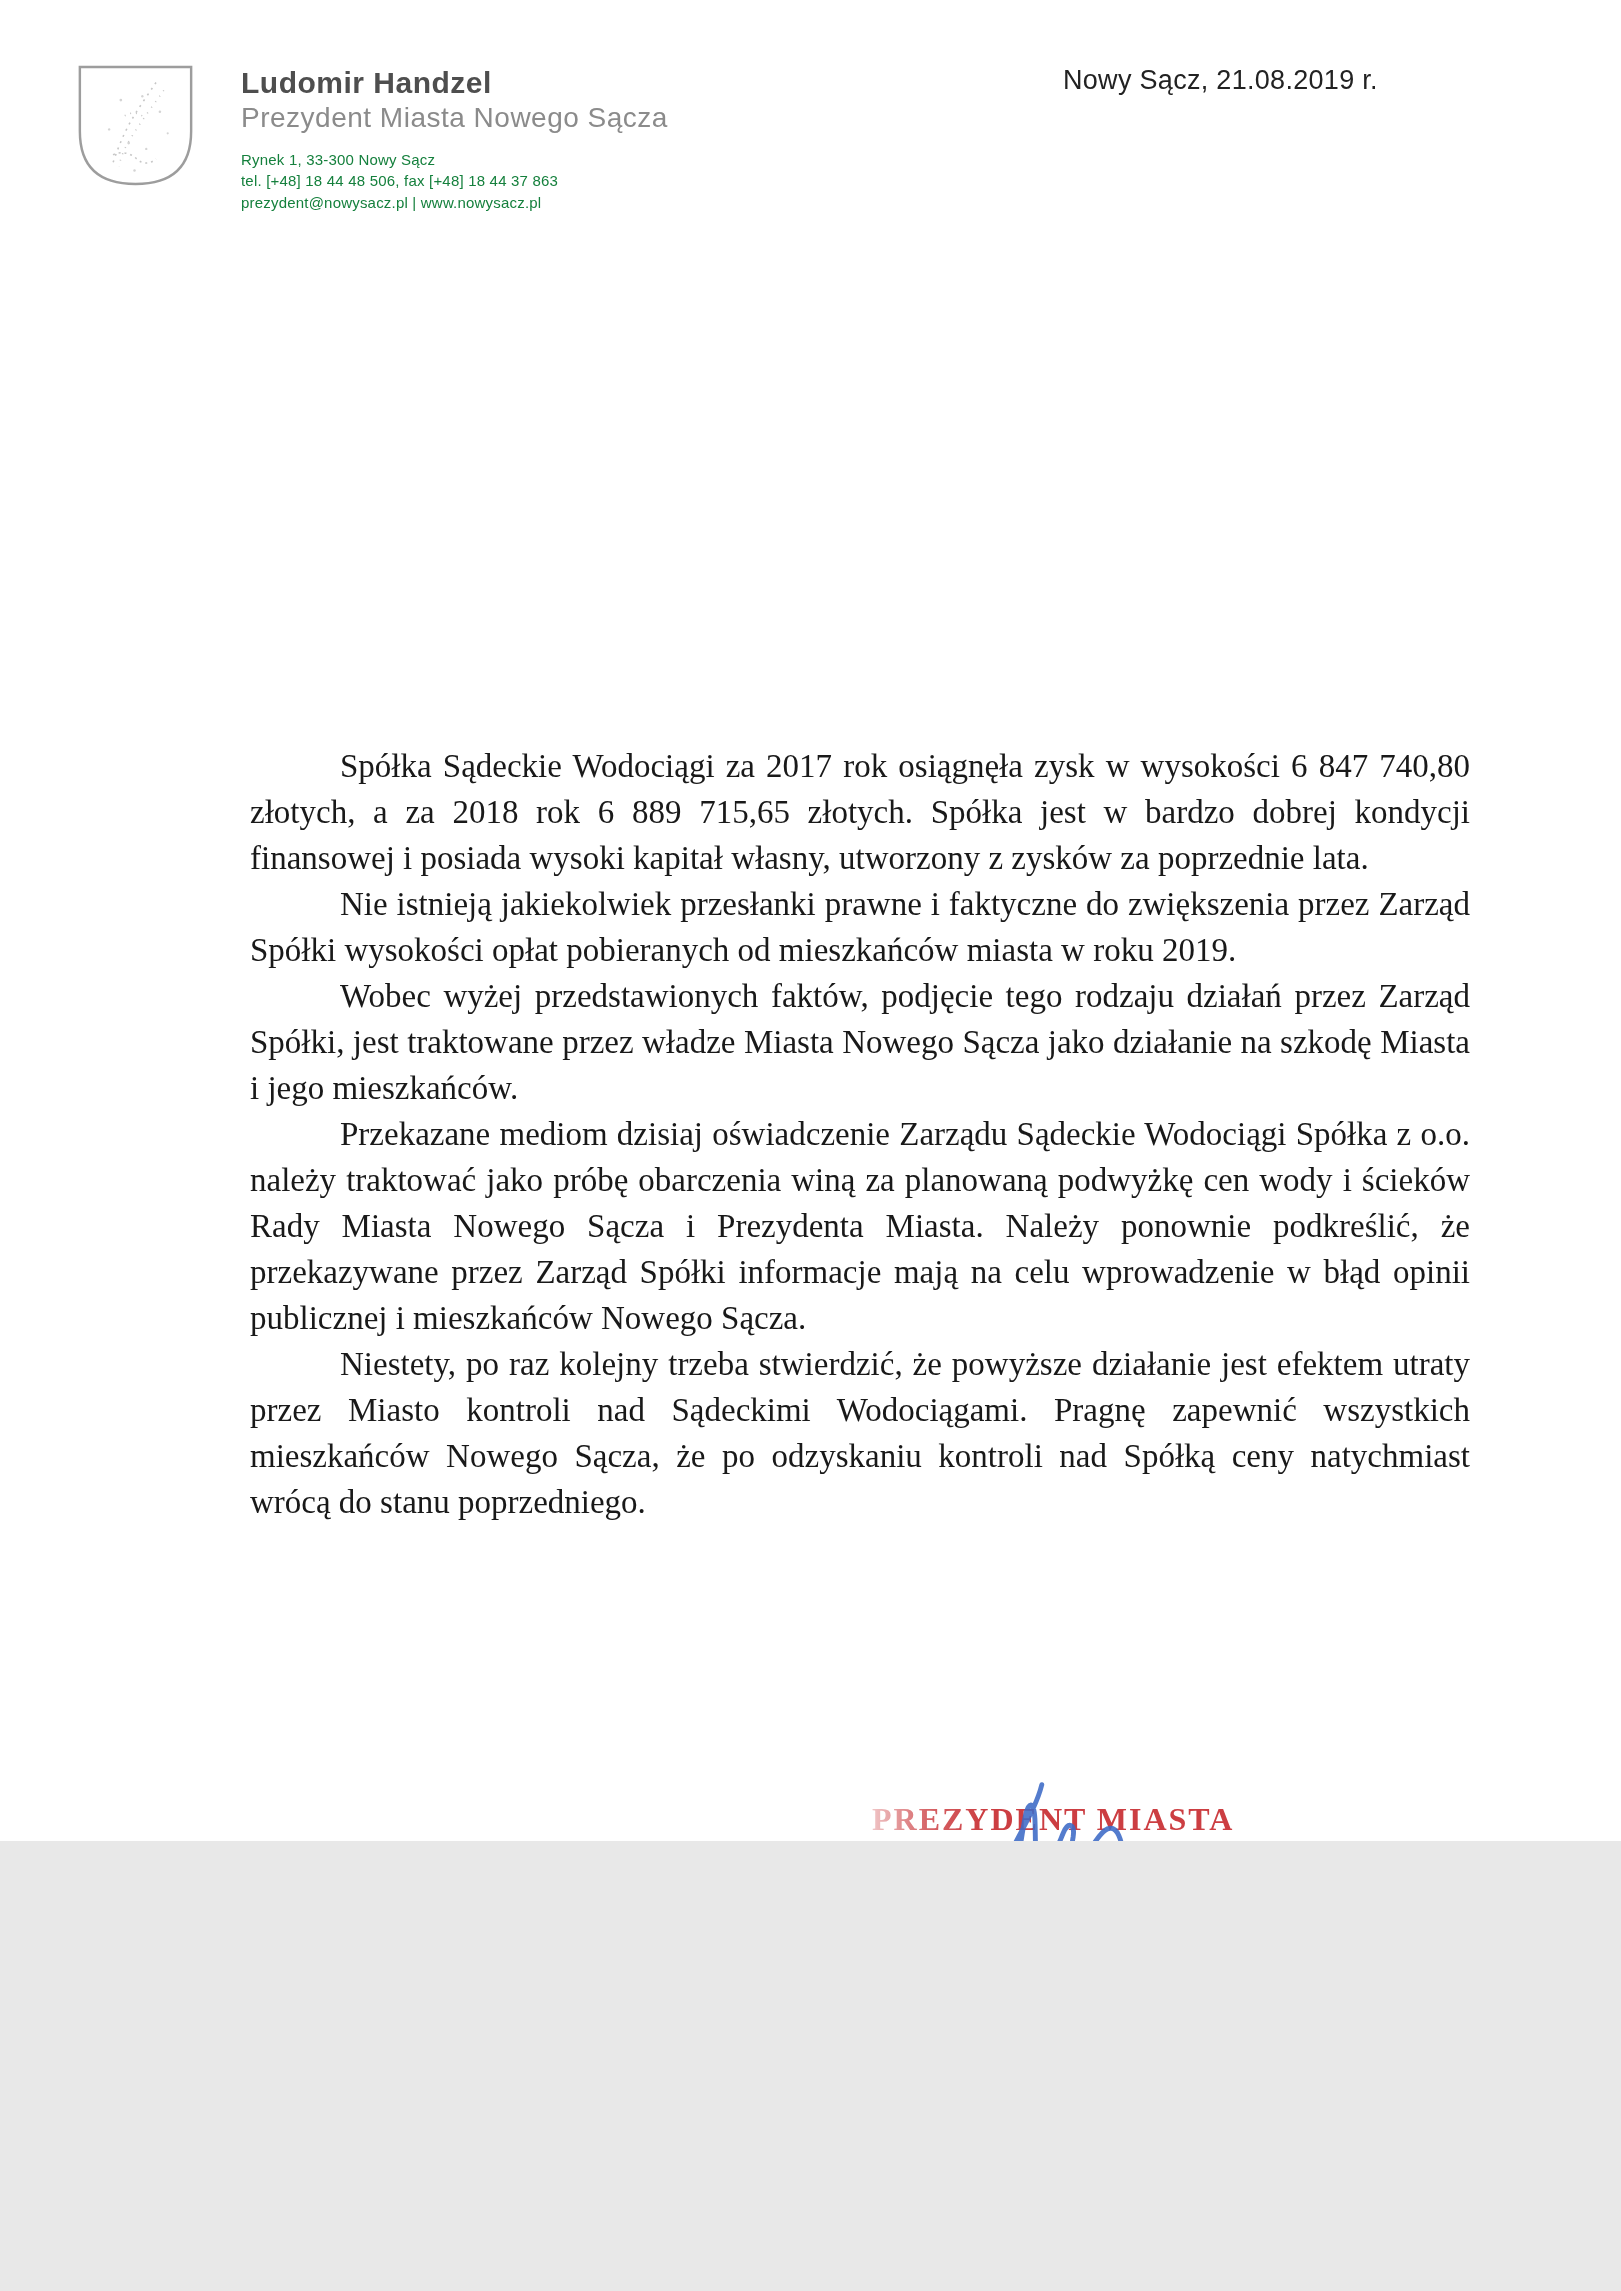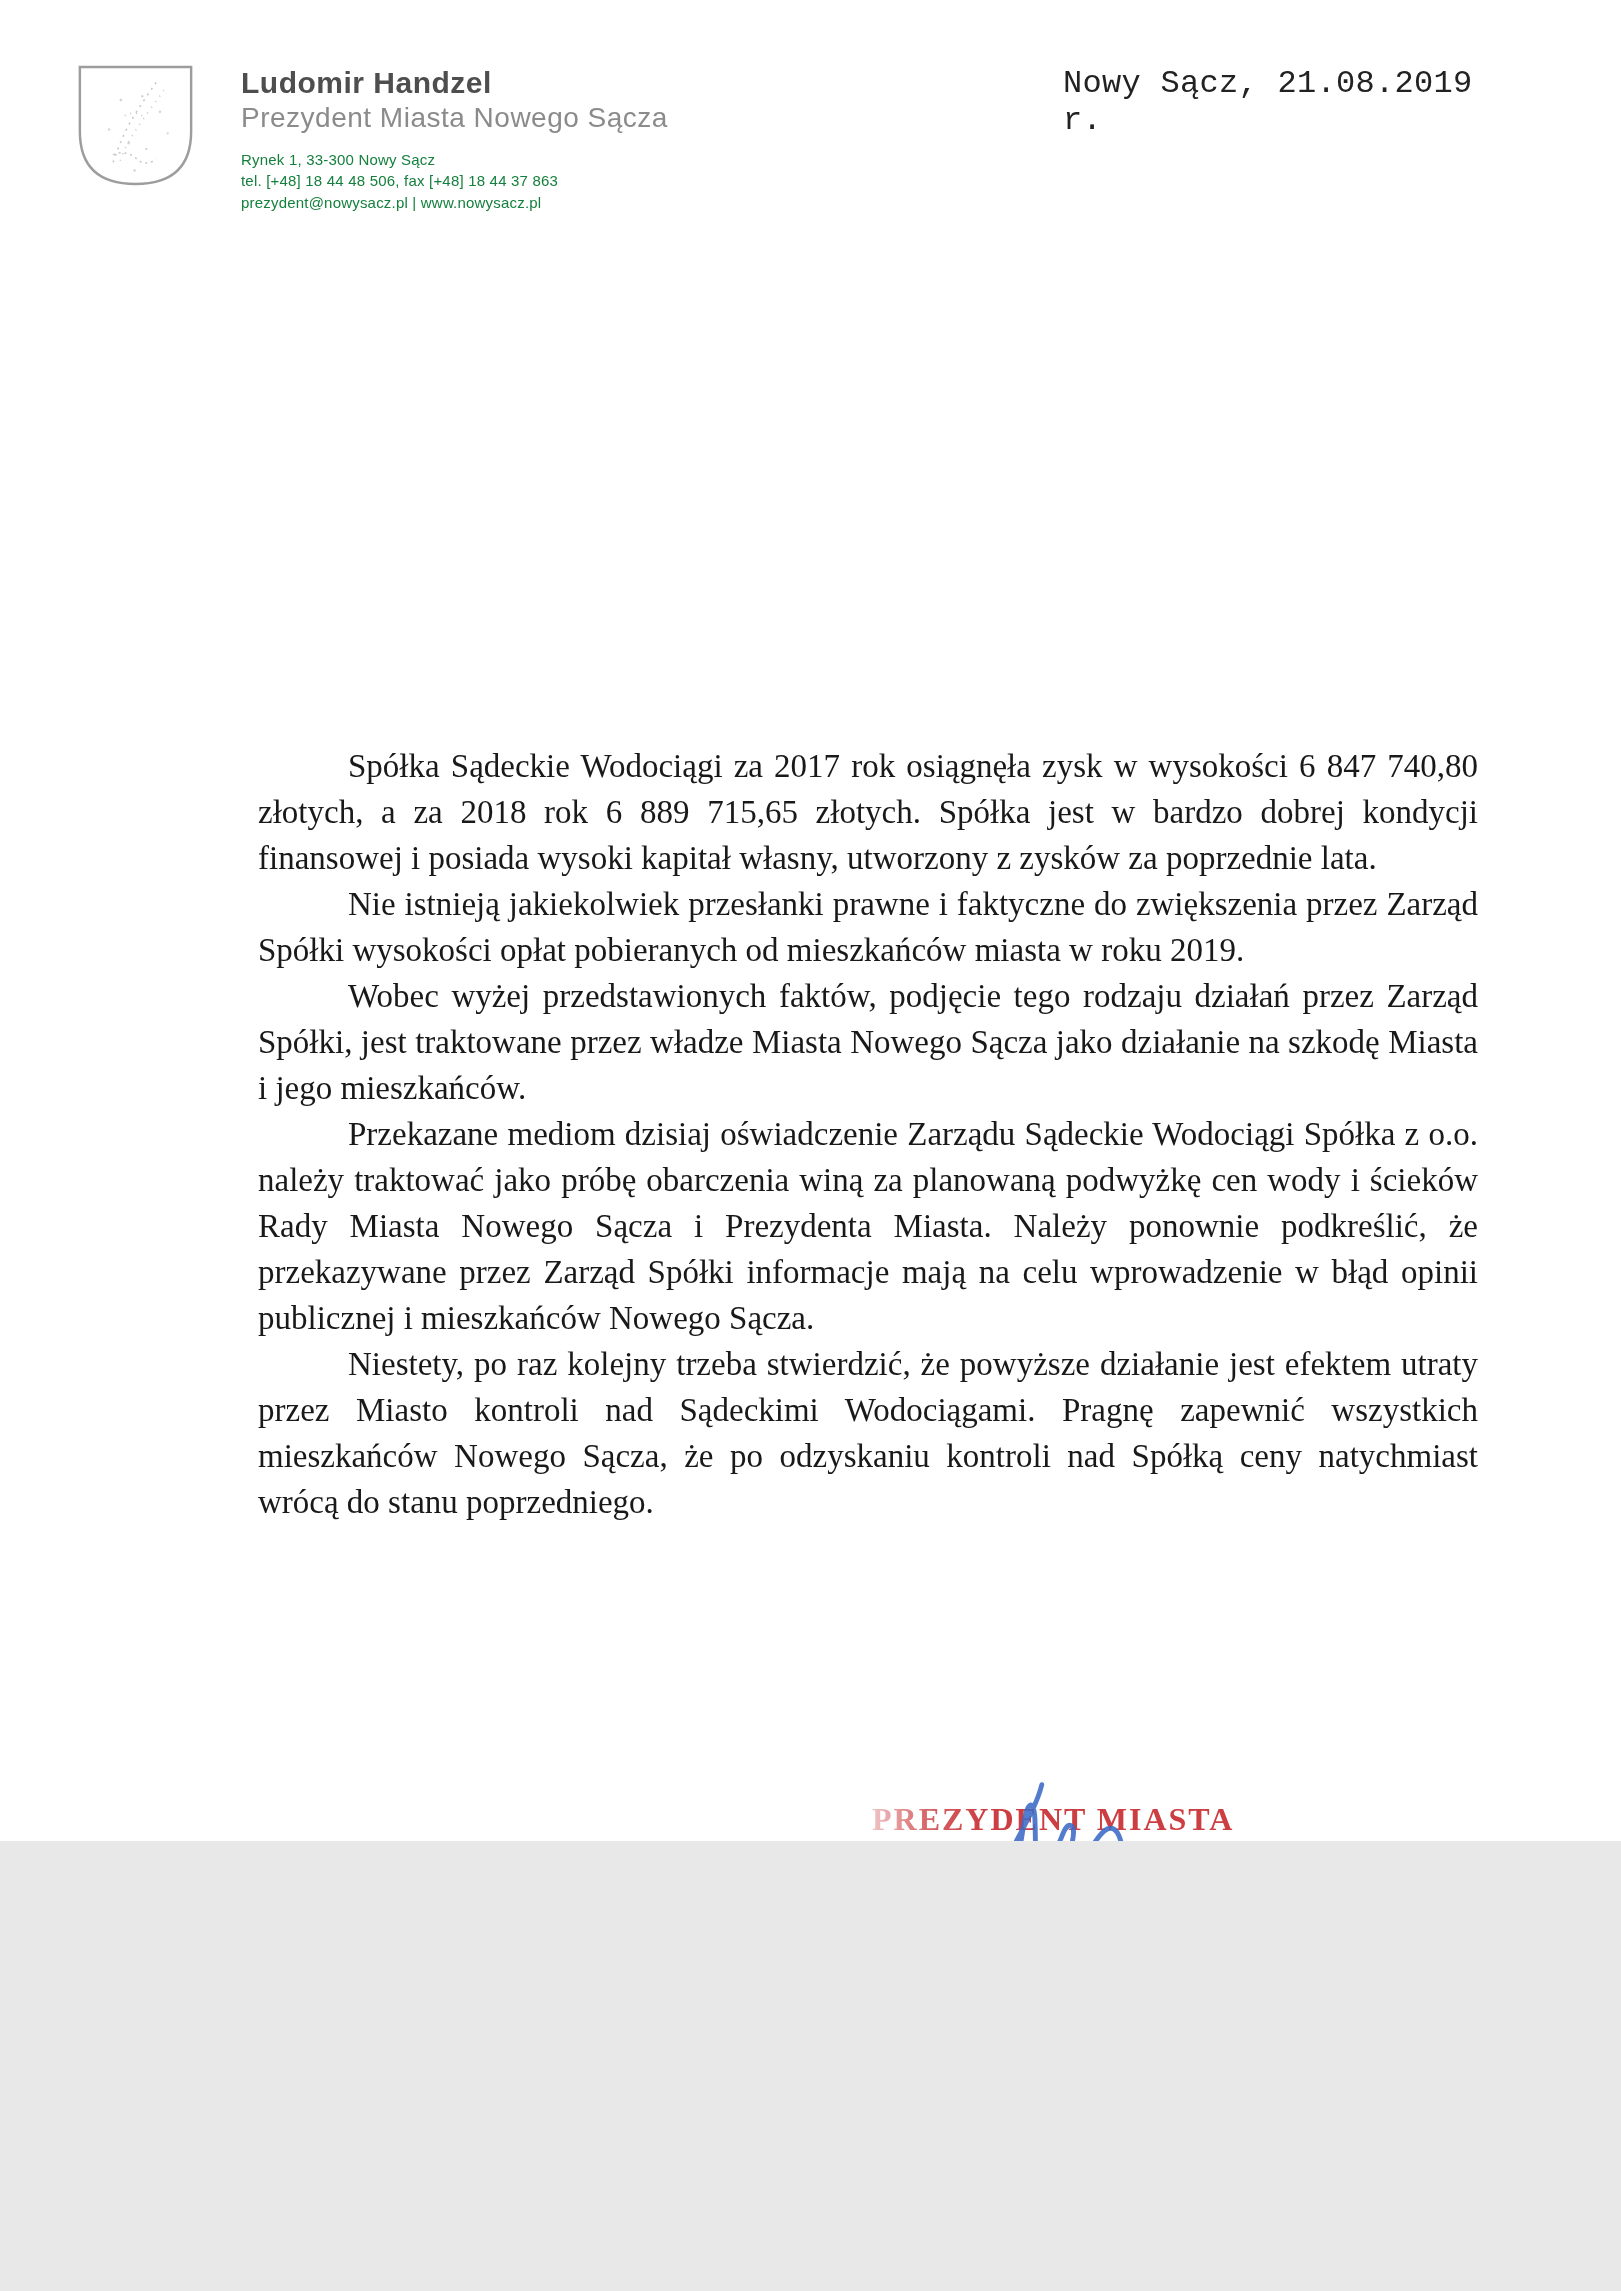--- a/index.html
+++ b/index.html
@@ -12,31 +12,31 @@
     font-family:"Liberation Serif", serif;
   }
   
   .crest{position:absolute;left:74px;top:61px;width:123px;height:129px;}
   .hdr-block{position:absolute;left:241px;top:65px;font-family:"Liberation Sans", sans-serif;}
   .hdr-name{font-size:30px;font-weight:600;color:#4e4e4e;letter-spacing:0.5px;line-height:35px;}
   .hdr-title{font-size:28px;font-weight:400;color:#8b8b8b;letter-spacing:0.5px;line-height:35px;}
   .hdr-contact{margin-top:13.7px;font-size:15px;color:#15803d;line-height:21.6px;letter-spacing:0.2px;}
   .dateline{
     position:absolute;top:65px;left:1063px;width:412px;
-    font-family:Liberation Mono, monospace;
-    font-size:32px;color:#222;letter-spacing:0.3px;text-align:left;
+    font-family:Liberation Sans, sans-serif;
+    font-size:27px;color:#222;letter-spacing:0.3px;text-align:left;
   }
   
   .doc-title{
     position:absolute;left:242px;top:531px;width:1220px;
     text-align:center;font-weight:bold;font-size:35px;line-height:44px;color:#101010;
   }
   
   .doc-body{
-    position:absolute;left:258px;top:743px;width:1220px;
+    position:absolute;left:250px;top:743px;width:1220px;
     font-size:33px;line-height:46px;color:#191919;
     text-align:justify;
   }
   .doc-body p{margin:0;text-indent:90px;}
   
   .stamp{
     position:absolute;left:872px;top:1802px;width:392px;
     color:#cc3e42;
   }
   .stamp-l1{

